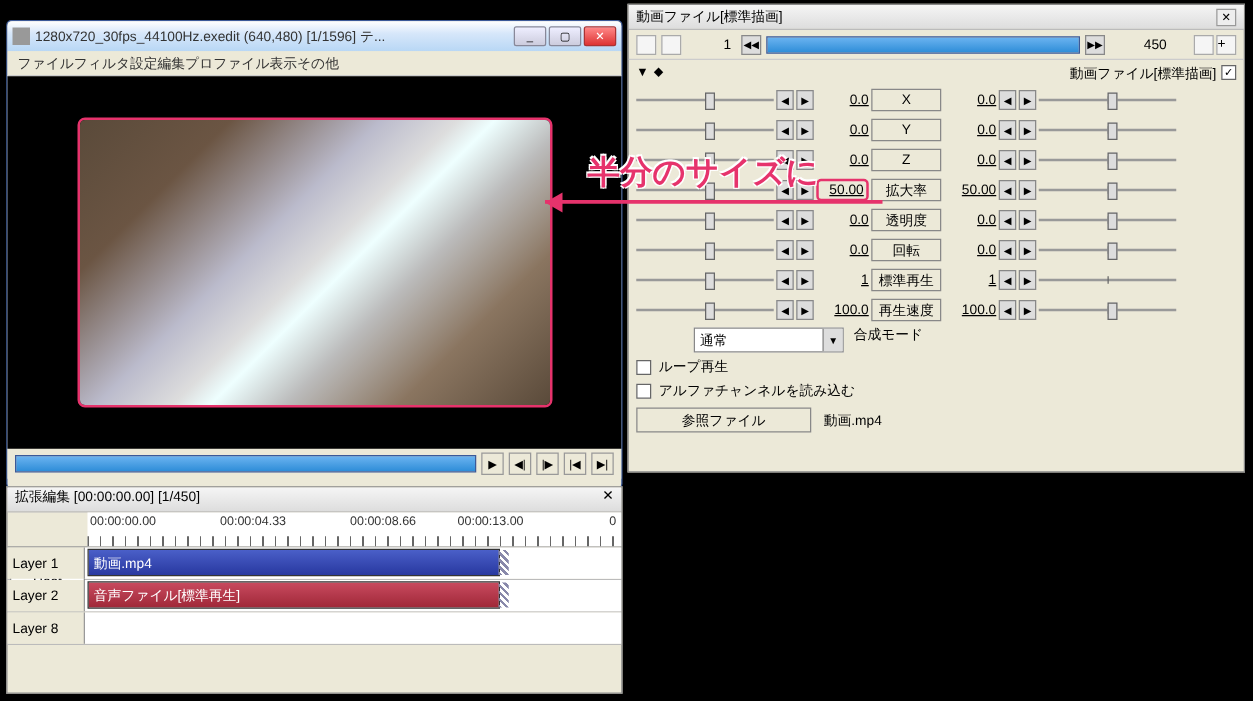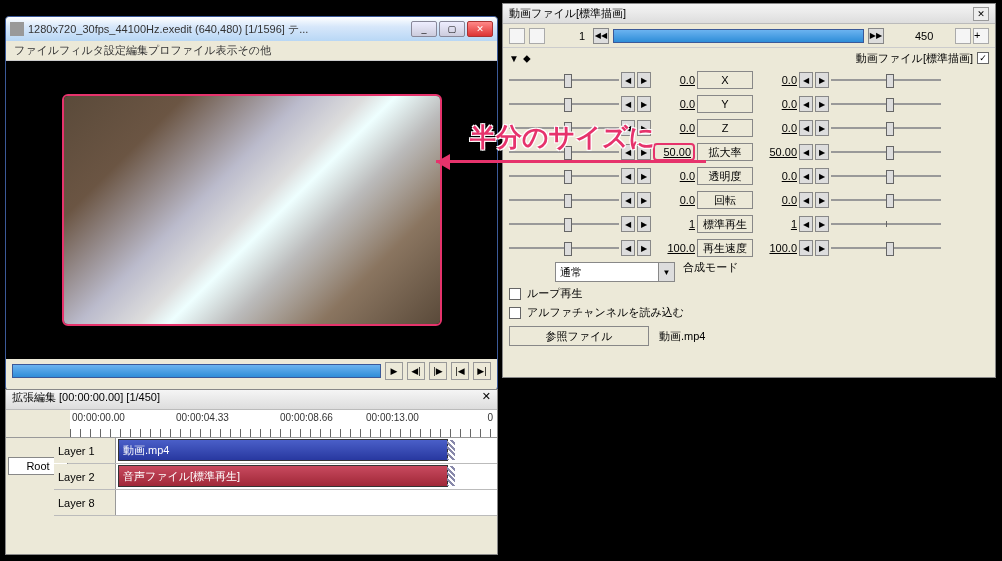--- a/index.html
+++ b/index.html
@@ -65,21 +65,21 @@
 
 
 .win-timeline { position:absolute; left:5px; top:389px; width:493px; height:166px; background:#ece9d8; border:1px solid #888; }
 .tl-title { height:20px; background:linear-gradient(#f5f5f5,#ddd); display:flex; align-items:flex-start; padding:0 6px; border-bottom:1px solid #bbb; }
 .tl-title .t { flex:1; }
 .tl-ruler { height:28px; display:flex; border-bottom:1px solid #999; }
 .tl-root { width:60px; border:1px solid #888; background:#fff; display:flex; align-items:center; justify-content:center; margin:2px; height:18px; }
 .tl-ruler-area { flex:1; position:relative; background:#fff; }
 .tl-time { position:absolute; top:2px; font-size:10px; color:#333; }
 .tl-ticks { position:absolute; bottom:0; left:0; right:0; height:8px; background:repeating-linear-gradient(90deg,#666 0,#666 1px,transparent 1px,transparent 10px); }
-.tl-layer-row { height:26px; display:flex; border-bottom:1px solid #bbb;margin-left:48px; }
+.tl-layer-row { height:26px; display:flex; border-bottom:1px solid #bbb; }
 .tl-layer-label { width:62px; background:#ece9d8; border-right:1px solid #999; display:flex; align-items:center; padding-left:4px; }
 .tl-layer-track { flex:1; background:#fff; position:relative; }
 .clip { position:absolute; top:1px; height:22px; border:1px solid #333; display:flex; align-items:center; padding:0 4px; color:#fff; }
 .clip.video { background:linear-gradient(#4a5fc8,#2838a0); left:2px; width:330px; }
 .clip.audio { background:linear-gradient(#c84a5f,#a02838); left:2px; width:330px; }
 .clip-hatch { position:absolute; right:-8px; top:0; width:8px; height:100%; background:repeating-linear-gradient(45deg,#88a 0,#88a 2px,transparent 2px,transparent 4px); }
 
 
 .anno-text { position:absolute; left:470px; top:120px; color:#e6336c; font-size:26px; font-weight:bold; text-shadow:1px 1px 0 #fff,-1px -1px 0 #fff,1px -1px 0 #fff,-1px 1px 0 #fff; z-index:100; }
 .anno-arrow { position:absolute; left:436px; top:160px; width:270px; height:3px; background:#e6336c; z-index:99; }

